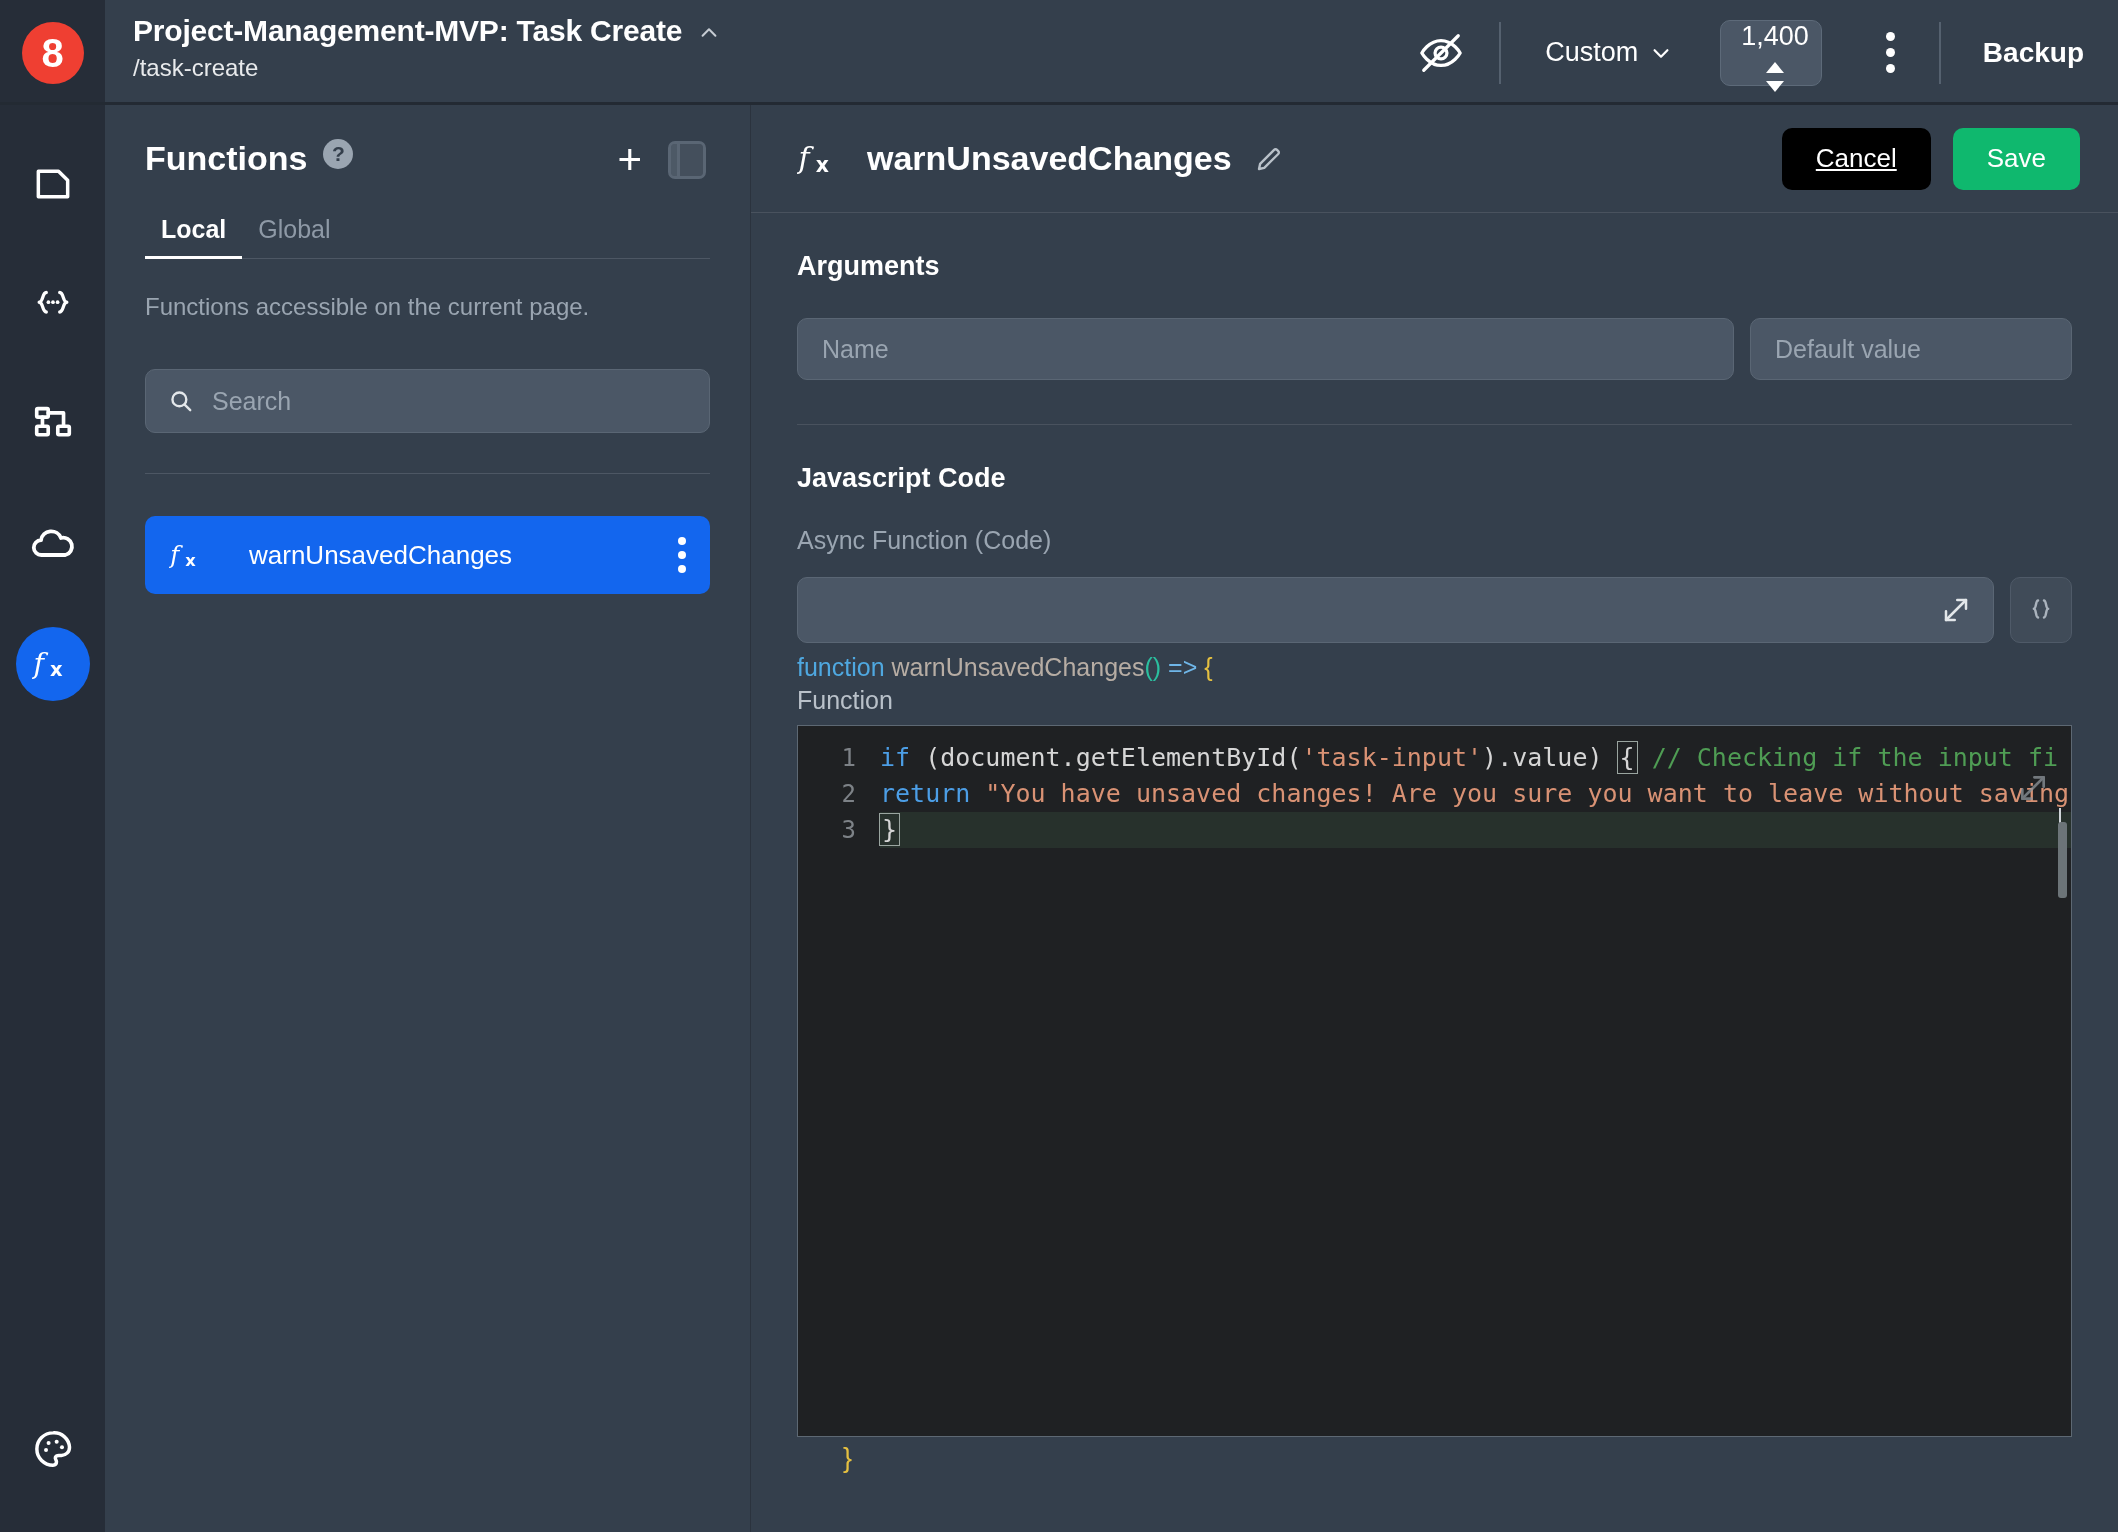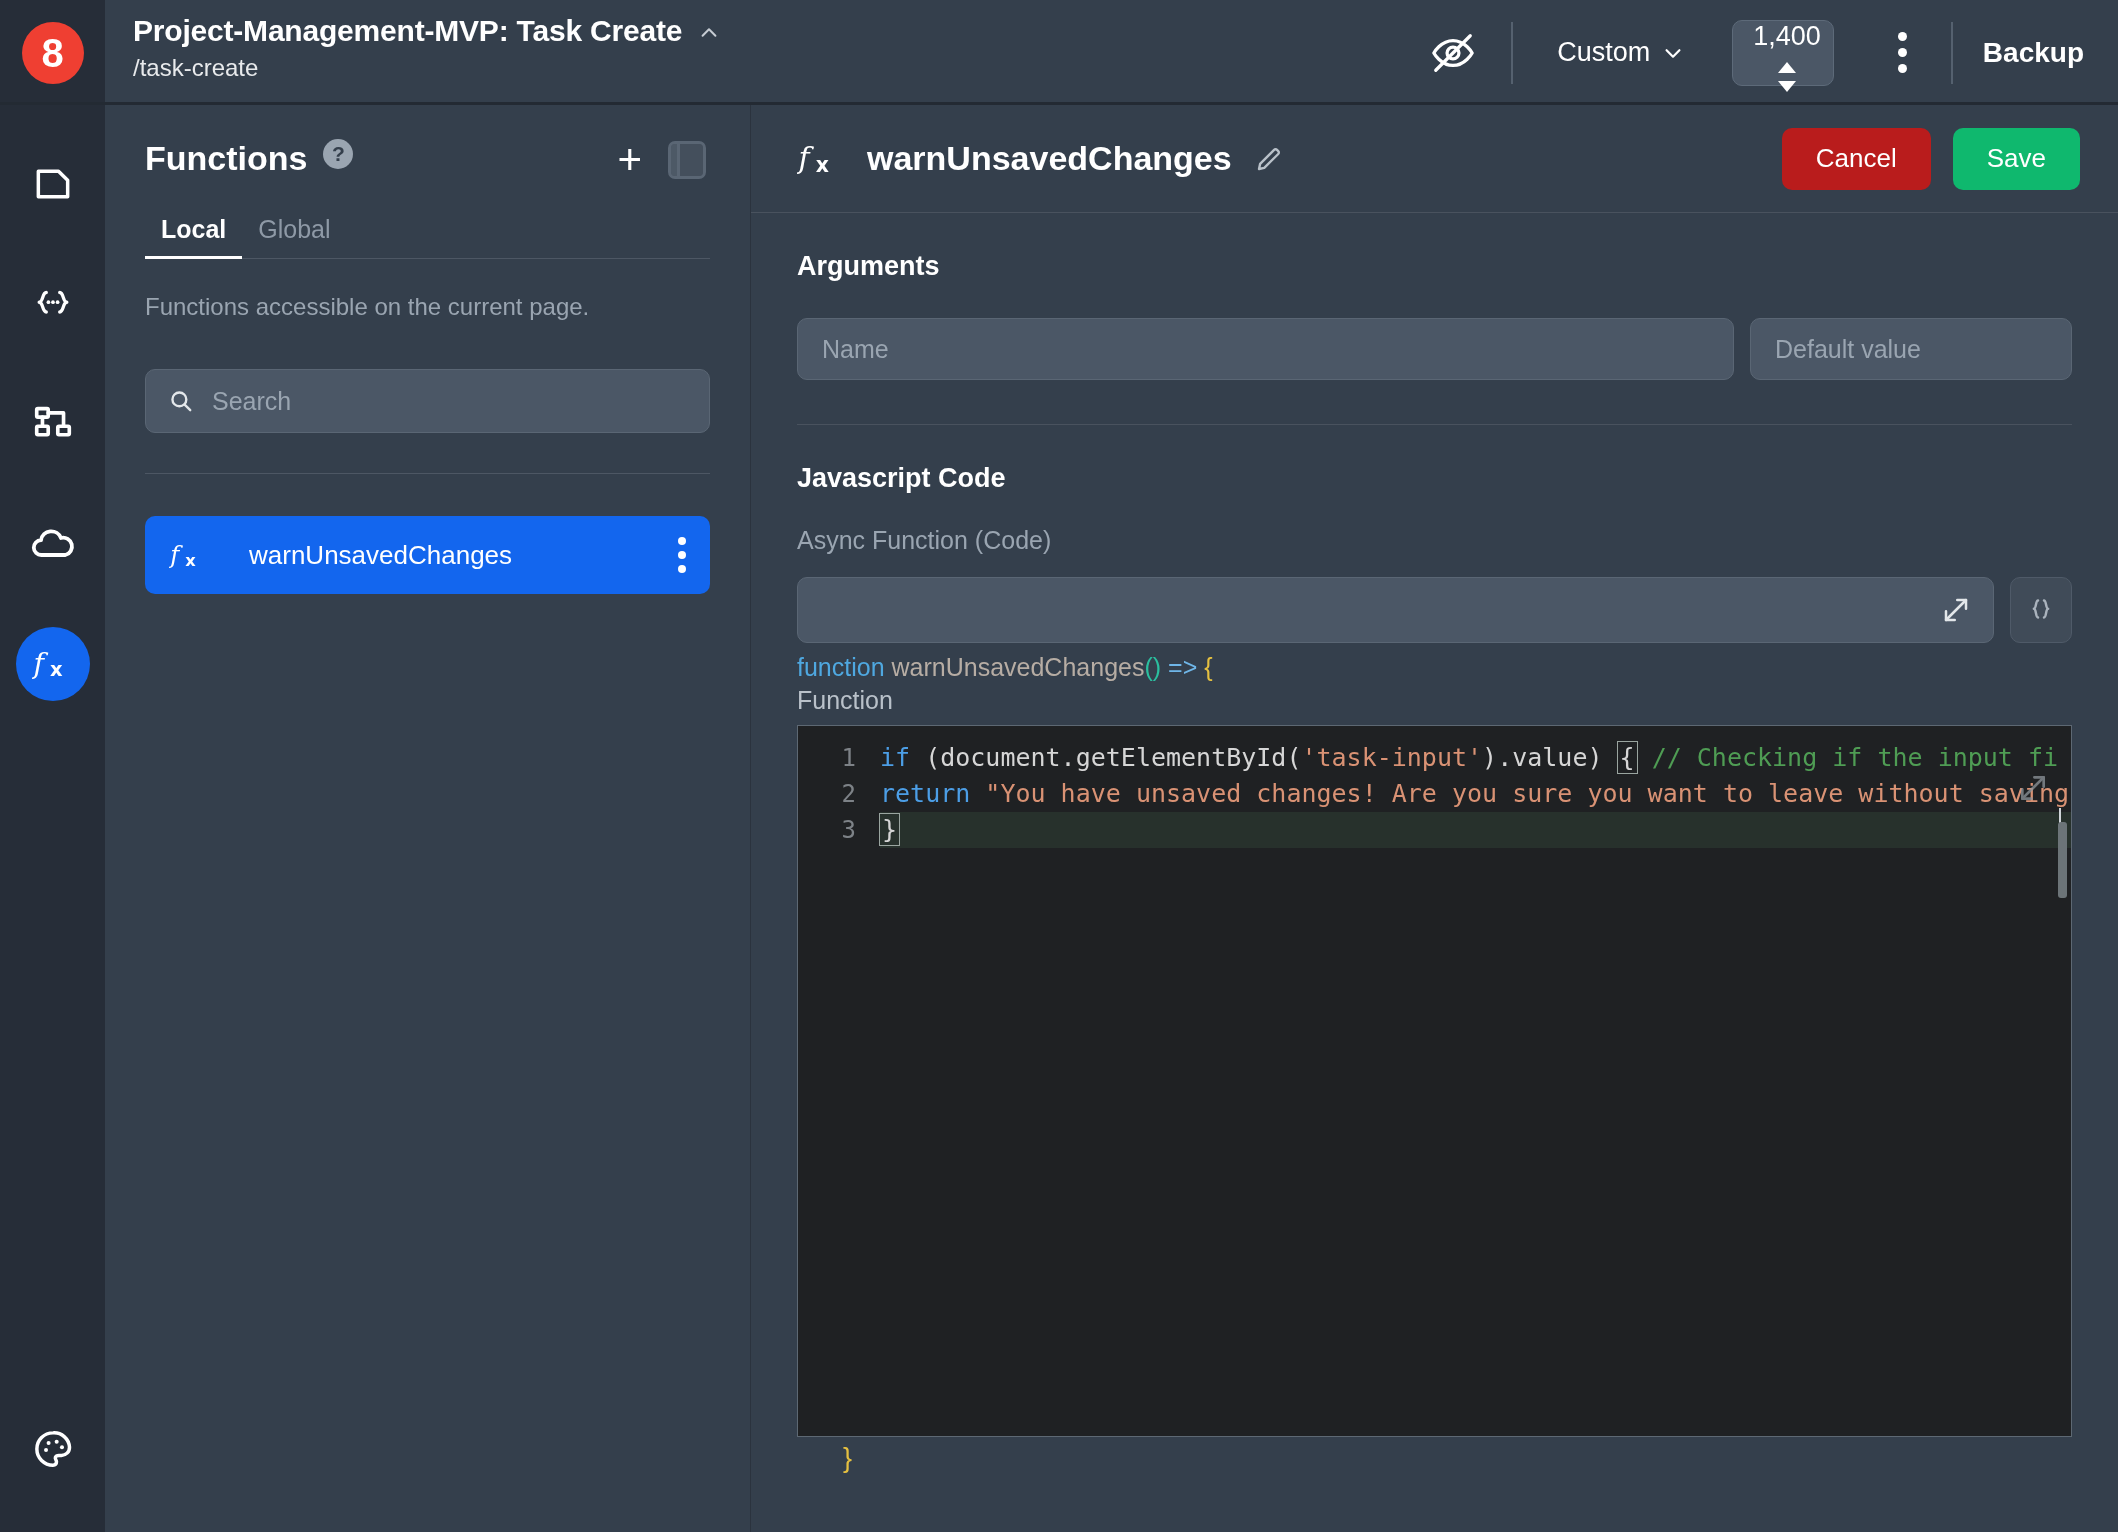--- a/index.html
+++ b/index.html
@@ -50,21 +50,21 @@
     background:#4b5766; border:1px solid #5d6a79; border-radius:10px;
     height:66px; padding:0 12px 0 20px; margin-left:26px;flex-direction:column;
   }
   .stepper-val{ color:#fff; font-size:27px; min-width:64px; }
   .stepper-arrows{ display:flex; flex-direction:column; gap:8px; align-items:center; }
   .tri{ width:0;height:0;border-left:9px solid transparent;border-right:9px solid transparent; }
   .tri.up{ border-bottom:11px solid #fff; }
   .tri.down{ border-top:11px solid #fff; }
   .kebab{ display:flex; flex-direction:column; gap:7px; padding:14px 22px; margin-left:42px; cursor:pointer;}
   .kebab span{ width:9px;height:9px;border-radius:50%;background:#fff; }
-  .backup-btn{ color:#fff; font-size:28px; font-weight:bold; padding:10px 8px; white-space:nowrap; }
+  .backup-btn{ color:#fff; font-size:28px; font-weight:bold; padding:10px 8px; white-space:nowrap;margin-left:12px; }
 
   
   .body{ flex:1 1 auto; display:flex; min-height:0; }
 
   
   .rail{
     width:105px; flex:0 0 105px; background:#262d38;
     display:flex; flex-direction:column; align-items:center;
     padding-top:42px; position:relative;
   }
@@ -129,21 +129,21 @@
          border-left:1px solid #2b333e; }
   .main-head{
     height:108px; flex:0 0 108px; display:flex; align-items:center;
     padding:0 38px 0 46px; border-bottom:1px solid #49525e;
   }
   .main-fname{ color:#fff; font-size:34px; font-weight:bold; margin-left:26px; }
   .pencil{ margin-left:22px; }
   .head-btns{ margin-left:auto; display:flex; gap:22px; }
   .btn{ border-radius:10px; font-size:26px; padding:0 34px; height:62px;
         display:flex; align-items:center; justify-content:center; cursor:pointer; }
-  .btn-cancel{ background:#b91c1c; color:#fff; }
+  .btn-cancel{ background:#000000; color:#fff;text-decoration:underline; }
   .btn-save{ background:#0fb86e; color:#fff; }
 
   .main-scroll{ flex:1 1 auto; overflow:hidden; padding:0 0 0 0; }
   .sec{ padding:0 46px; }
   .sec-title{ color:#fff; font-size:27px; font-weight:bold; }
   .arg-row{ display:flex; gap:16px; margin-top:36px; }
   .field{
     background:#4b5766; border:1px solid #5a6674; border-radius:10px; height:62px;
     display:flex; align-items:center; padding:0 24px;
   }

